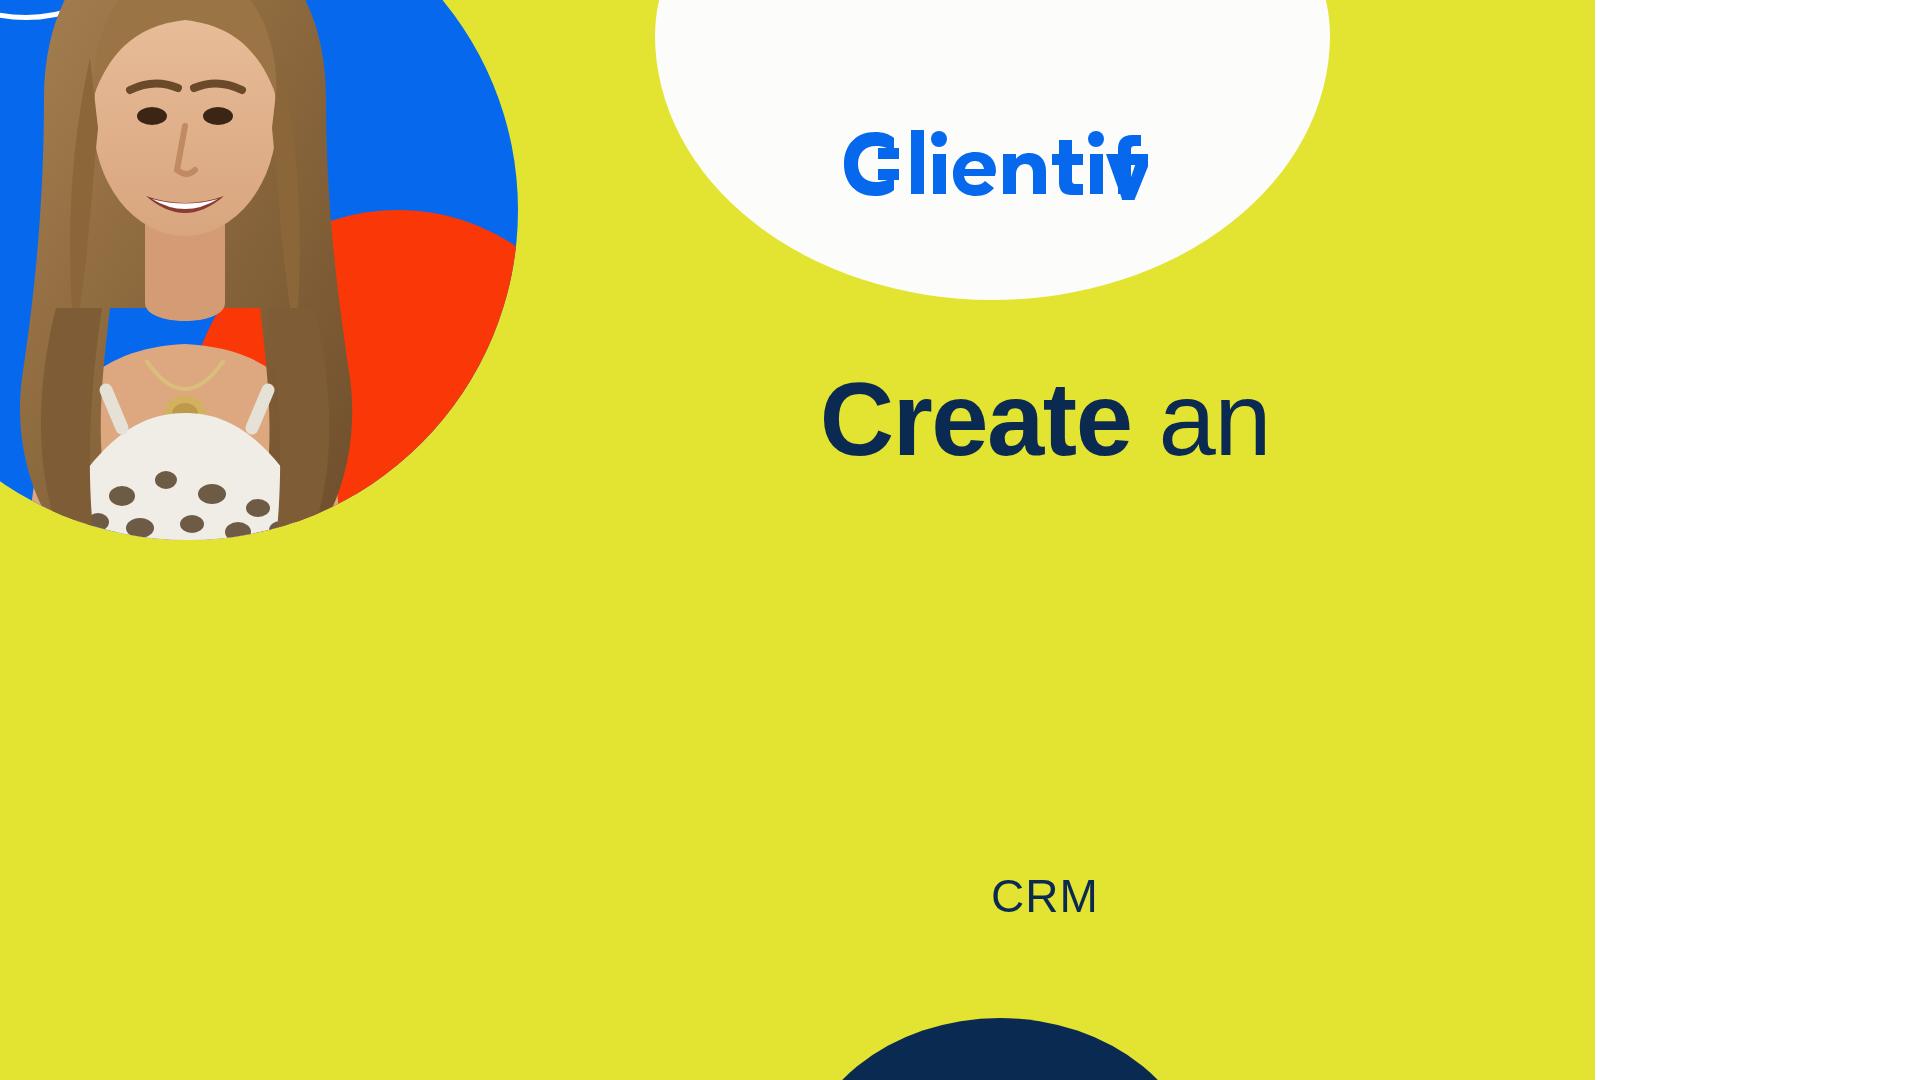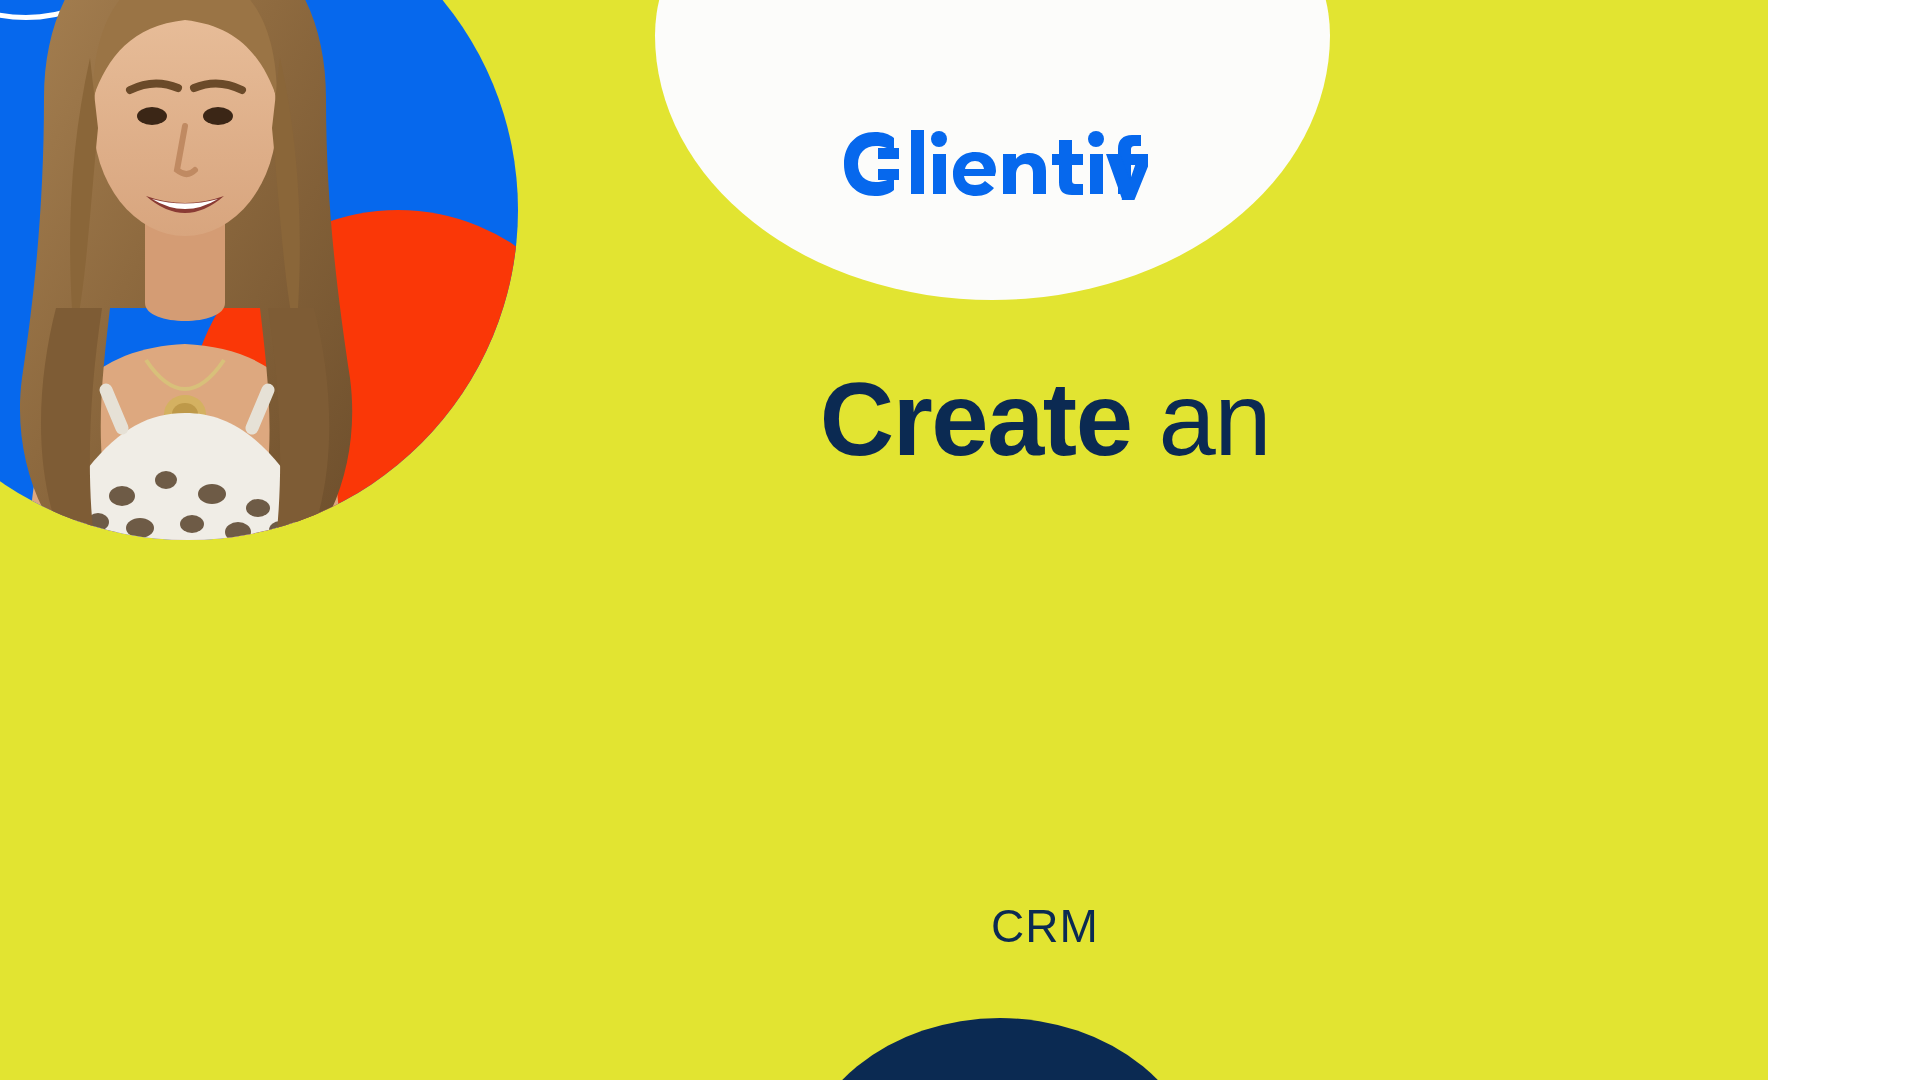--- a/index.html
+++ b/index.html
@@ -9,21 +9,21 @@
     width: 1920px;
     height: 1080px;
     overflow: hidden;
   }
   body {
     font-family: "Liberation Sans", sans-serif;
   }
 
   #slide {
     position: relative;
-    width: 1768px;
+    width: 1595px;
     height: 1080px;
     background: #E2E431;
     overflow: hidden;
   }
 
   
   .bottom-ellipse {
     position: absolute;
     left: 798px;
     top: 1018px;
@@ -126,21 +126,21 @@
     font-size: 103px;
     letter-spacing: -1.5px;
     white-space: nowrap;
   }
   .w-bold   { font-weight: 700; }
   .w-light  { font-weight: 300; }
 
   .crm {
     position: absolute;
     left: 540px;
-    top: 899px;
+    top: 869px;
     width: 1010px;
     text-align: center;
     color: #0B2A52;
     font-size: 46px;
     font-weight: 300;
     letter-spacing: 1px;
     z-index: 5;
   }
 </style>
 </head>

